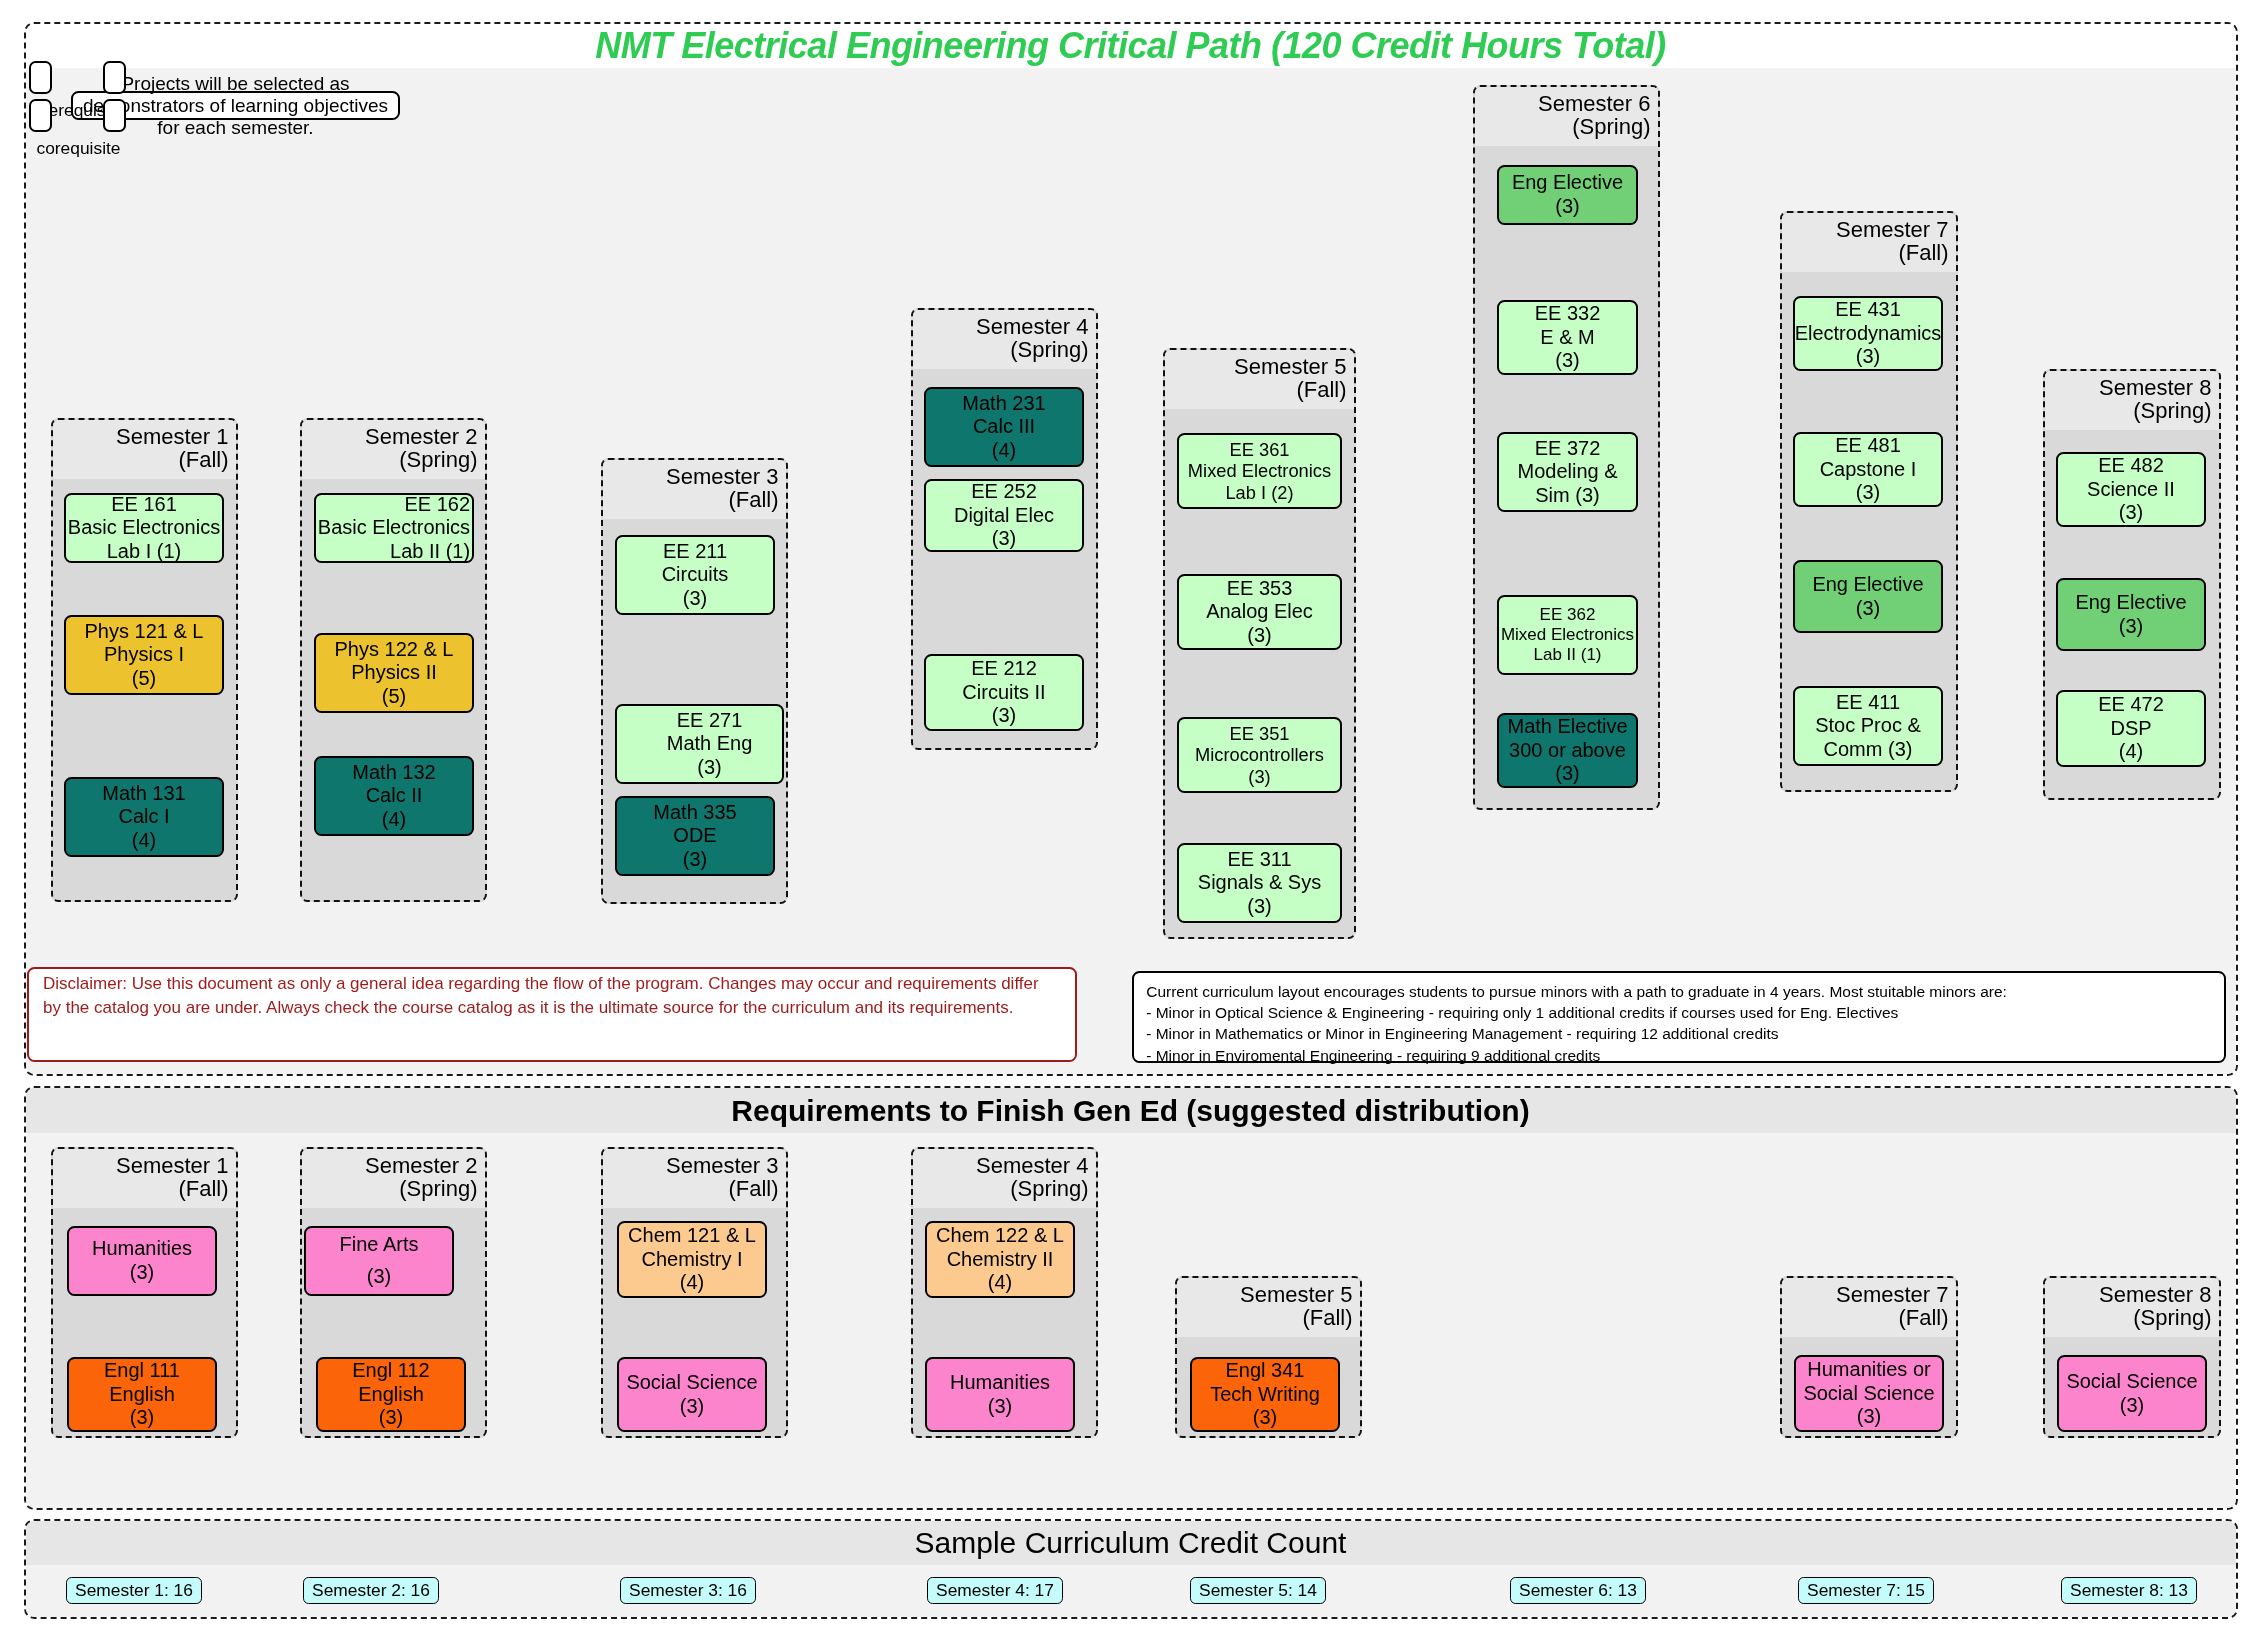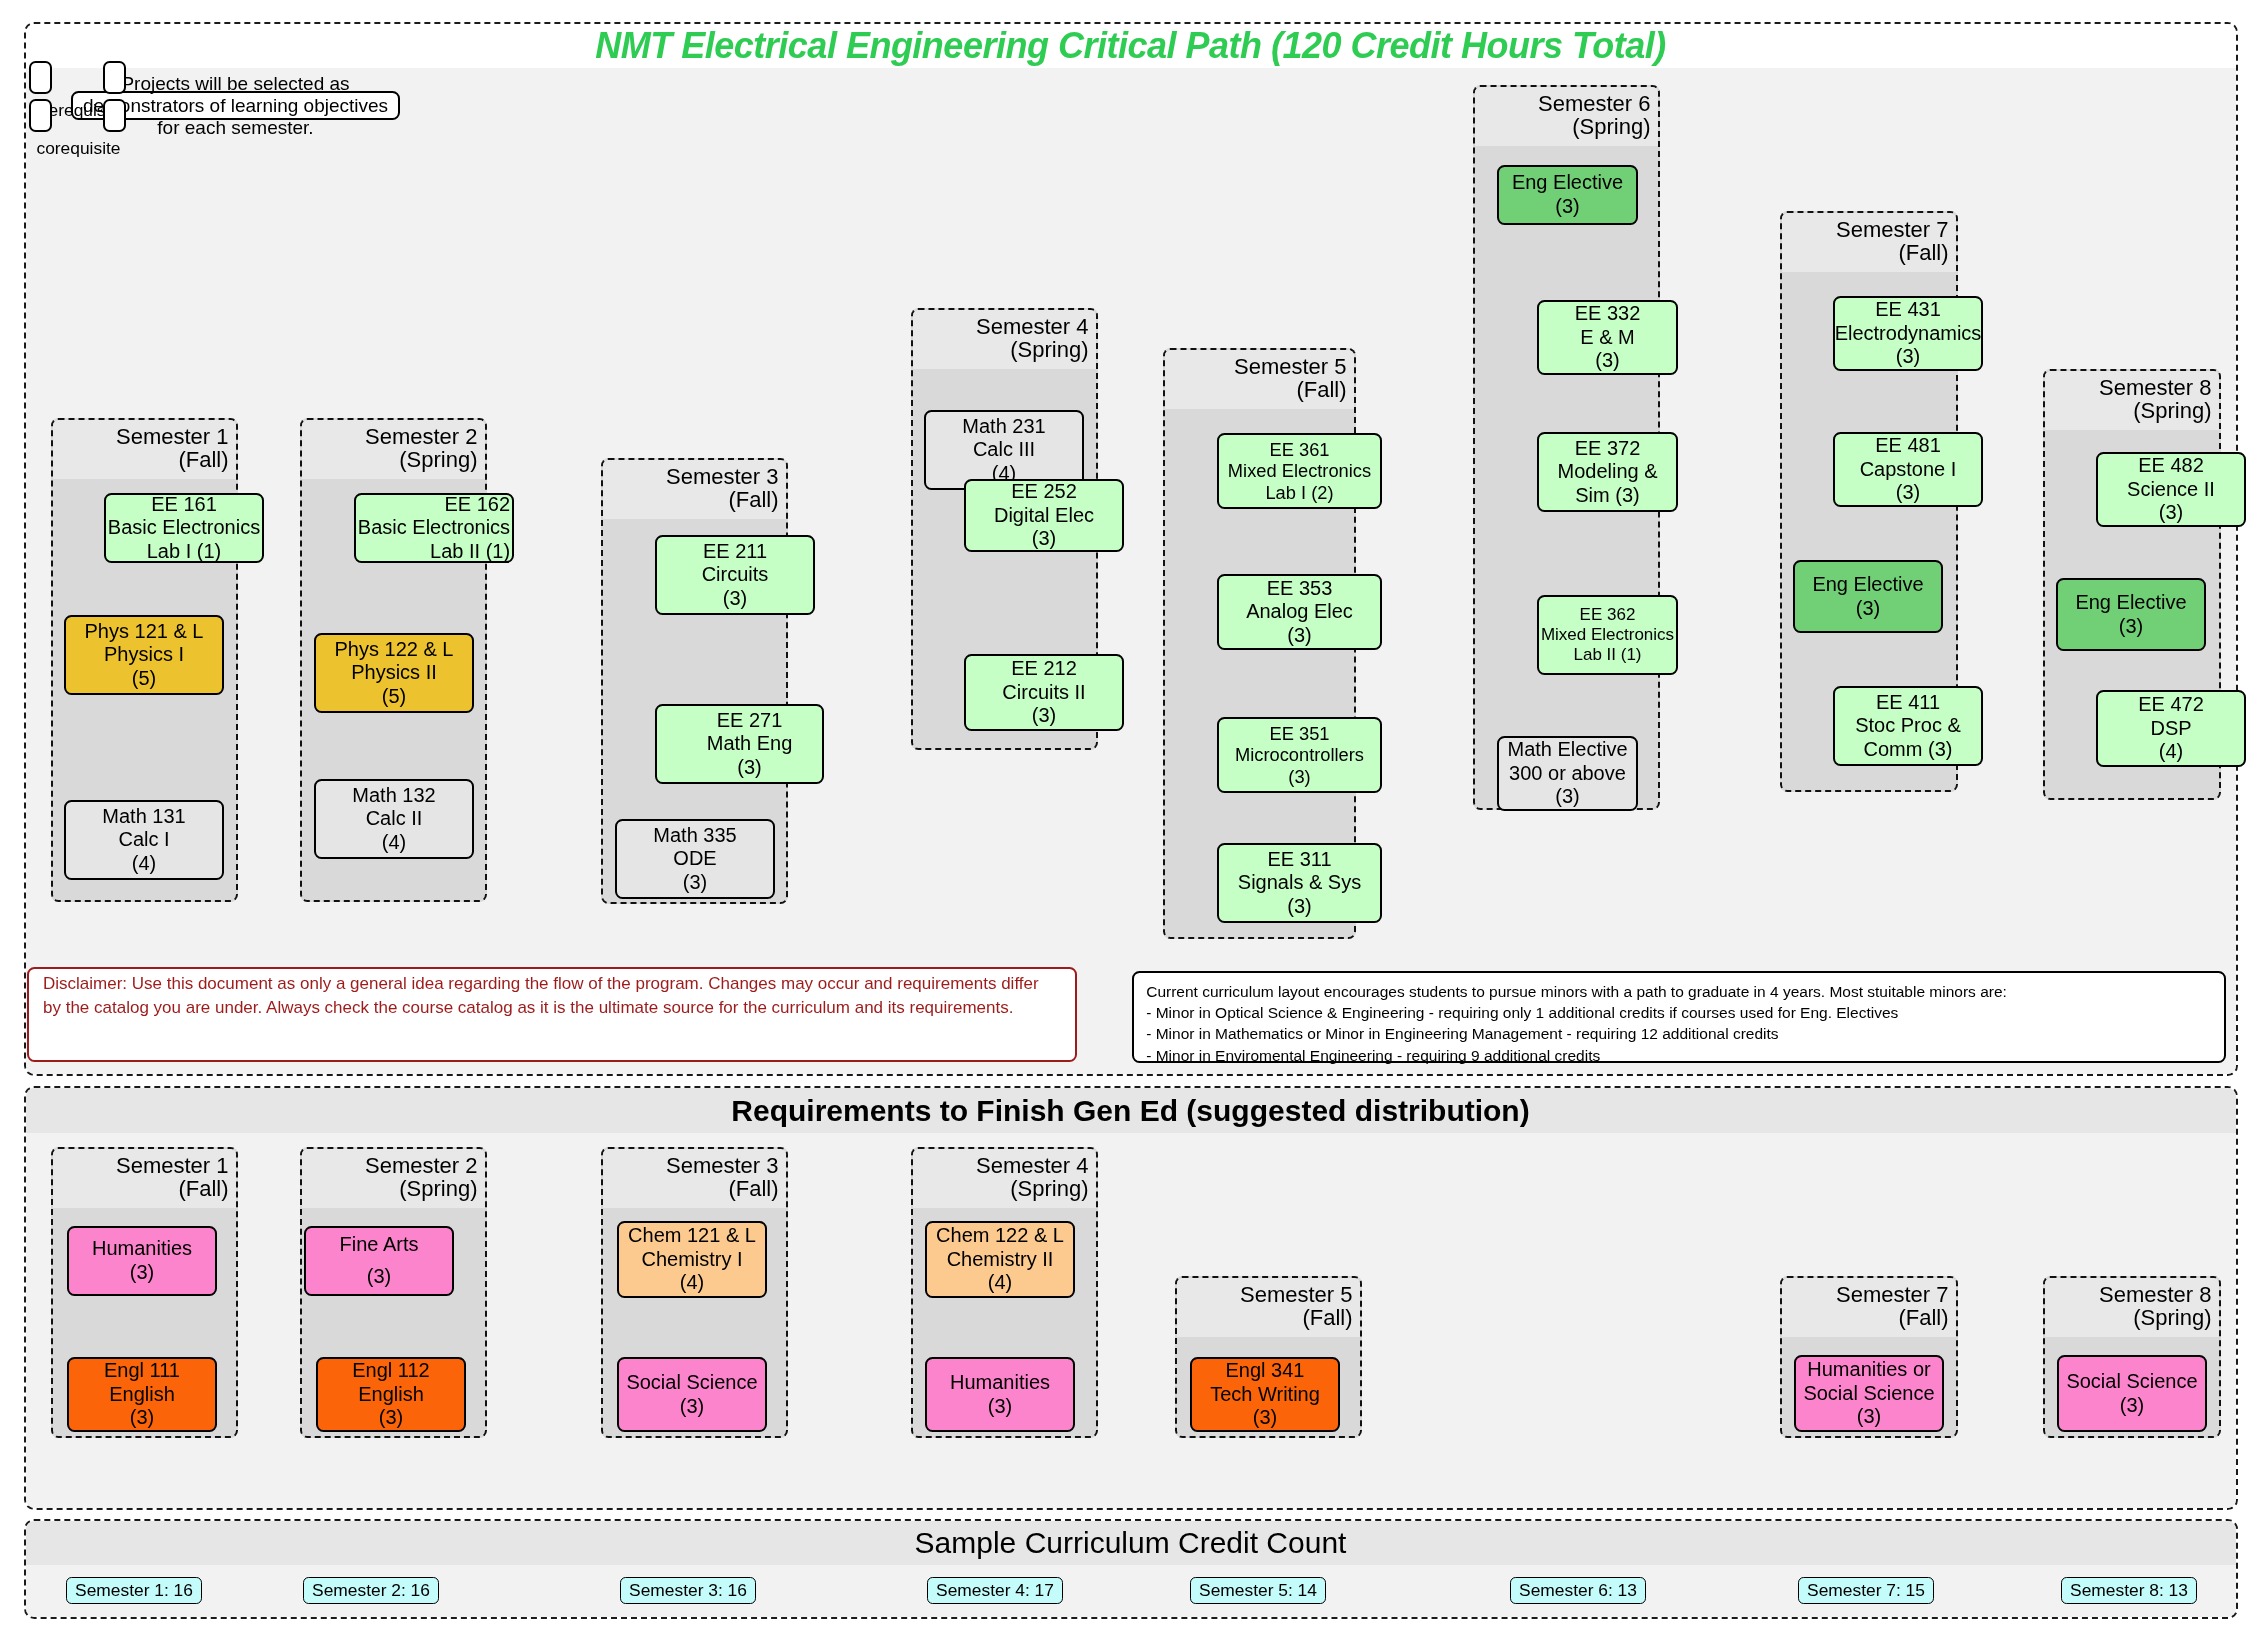--- a/index.html
+++ b/index.html
@@ -33,23 +33,23 @@
        background:#d9d9d9;}
   .sem-title{position:absolute;left:0;right:0;top:0;background:#e8e8e8;border-radius:5.6px 5.6px 0 0;
              padding:4.7px 7.5px 6.6px 0;text-align:right;font-size:22px;line-height:1.08;
              box-sizing:border-box;white-space:nowrap;}
 
   
   .course{position:absolute;border:2.3px solid #000;border-radius:7.5px;box-sizing:border-box;
           display:flex;flex-direction:column;align-items:center;justify-content:center;
           text-align:center;font-size:20px;line-height:1.18;padding:1.9px;}
   .course span{display:block;white-space:nowrap;}
-  .c-green   {background:#c5ffc5;margin-left:40px;}
+  .c-green   {background:#c5ffc5;}
   .c-dkgreen {background:#71cf76;}
-  .c-blue    {background:#e5e5e5;margin-top:23px;}
+  .c-blue    {background:#0f766e;}
   .c-gold    {background:#ecc32e;}
   .c-pink    {background:#fc84cc;}
   .c-orange  {background:#fb6409;}
   .c-peach   {background:#fcca8e;}
 
   
   .notebox{position:absolute;background:#fff;border:2.3px solid #000;border-radius:7.5px;
            box-sizing:border-box;display:flex;align-items:center;justify-content:center;
            font-size:19px;text-align:center;padding:3.8px 9.4px;}
   #disclaimer{position:absolute;background:#fff;border:2.3px solid #9d1b1b;border-radius:7.5px;

